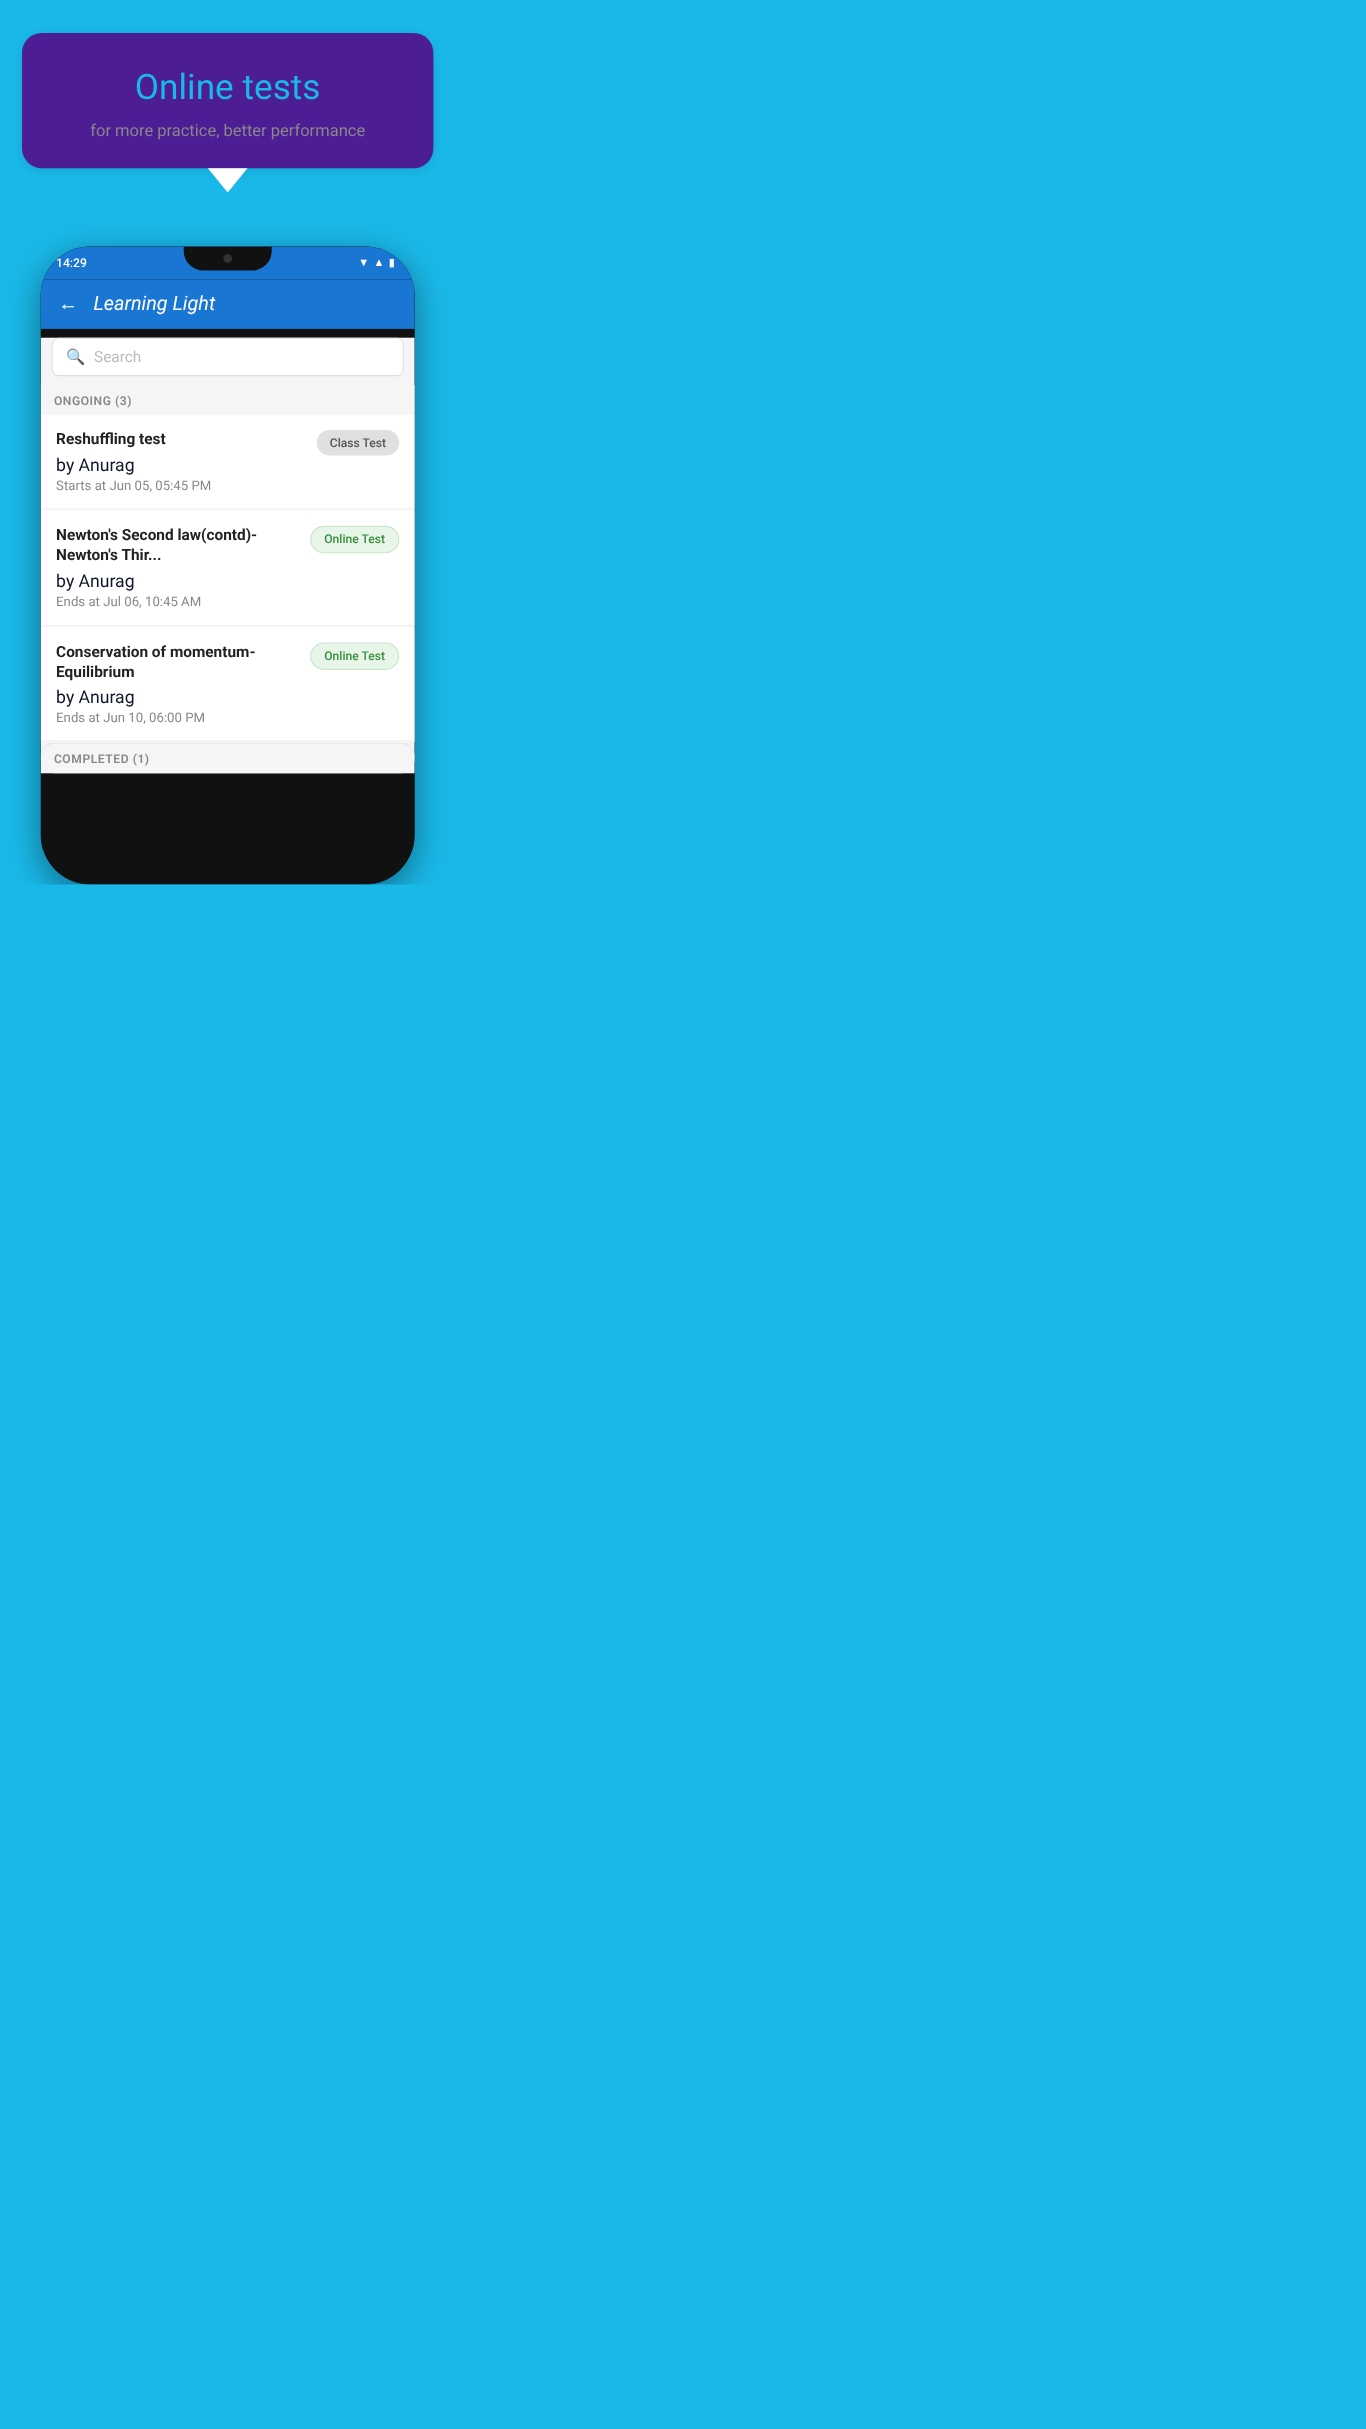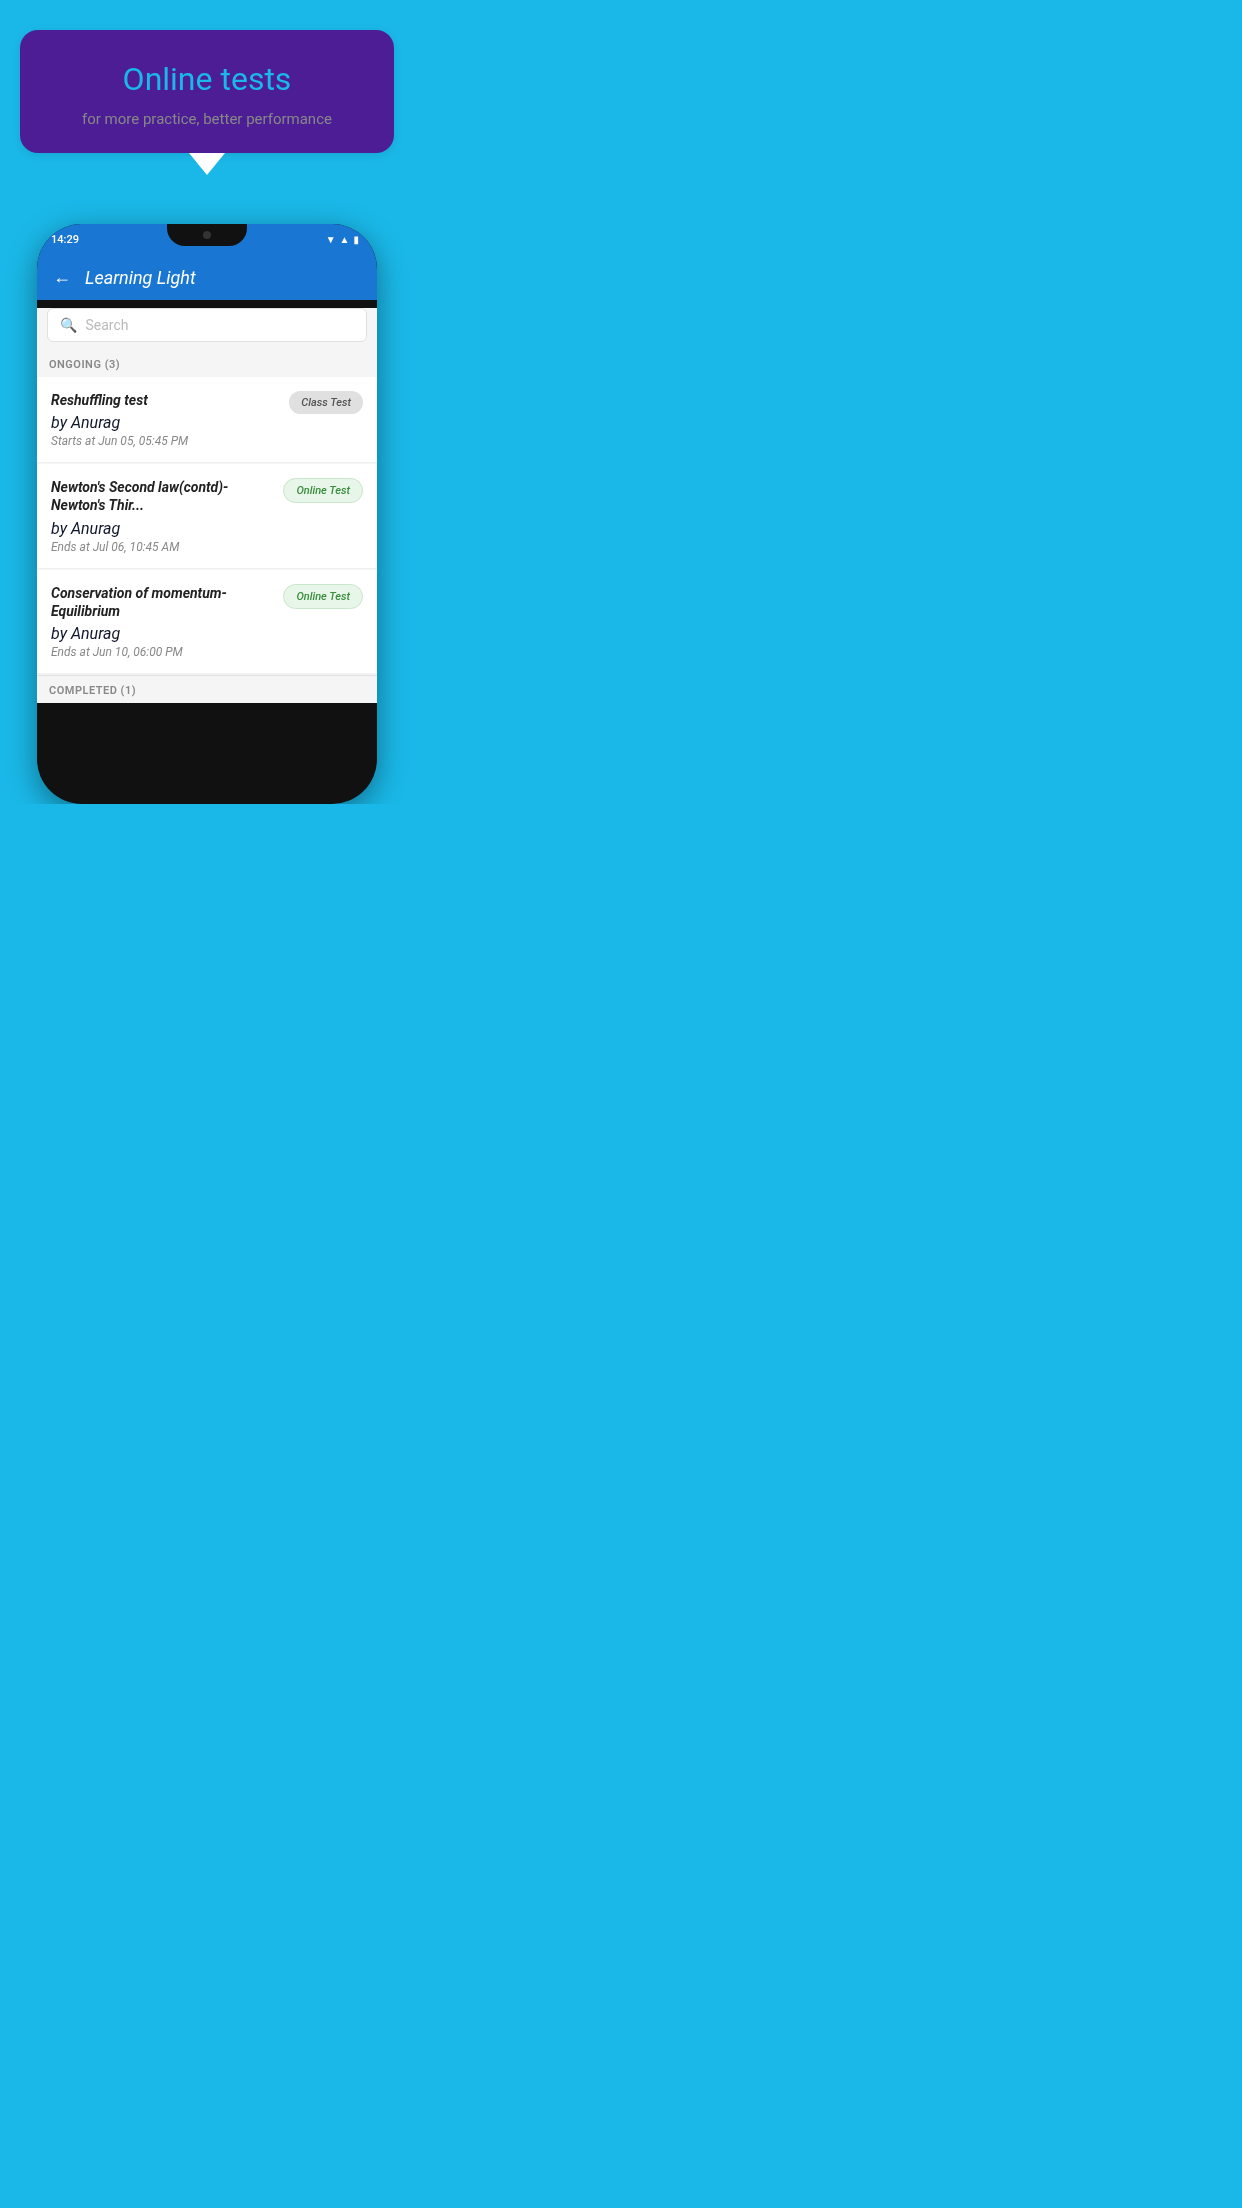--- a/index.html
+++ b/index.html
@@ -227,21 +227,20 @@
 
     
     .test-item {
       background: white;
       margin: 0 0 1px 0;
       padding: 14px 14px;
       display: flex;
       justify-content: space-between;
       align-items: flex-start;
       border-bottom: 1px solid #f0f0f0;
-      font-style: italic;
     }
 
     .test-item-left {
       flex: 1;
       padding-right: 10px;
     }
 
     .test-name {
       font-size: 14px;
       font-weight: 700;
@@ -283,20 +282,21 @@
 
     
     .section-header-completed {
       padding: 8px 12px 6px 12px;
       font-size: 11px;
       font-weight: 600;
       color: #888;
       letter-spacing: 0.5px;
       background: #f5f5f5;
       border-top: 1px solid #e0e0e0;
+      border-radius: 13px;
     }
   </style>
 </head>
 <body>
 
 <div class="speech-bubble-wrapper">
   <div class="speech-bubble">
     <div class="bubble-title">Online tests</div>
     <div class="bubble-subtitle">for more practice, better performance</div>
   </div>

